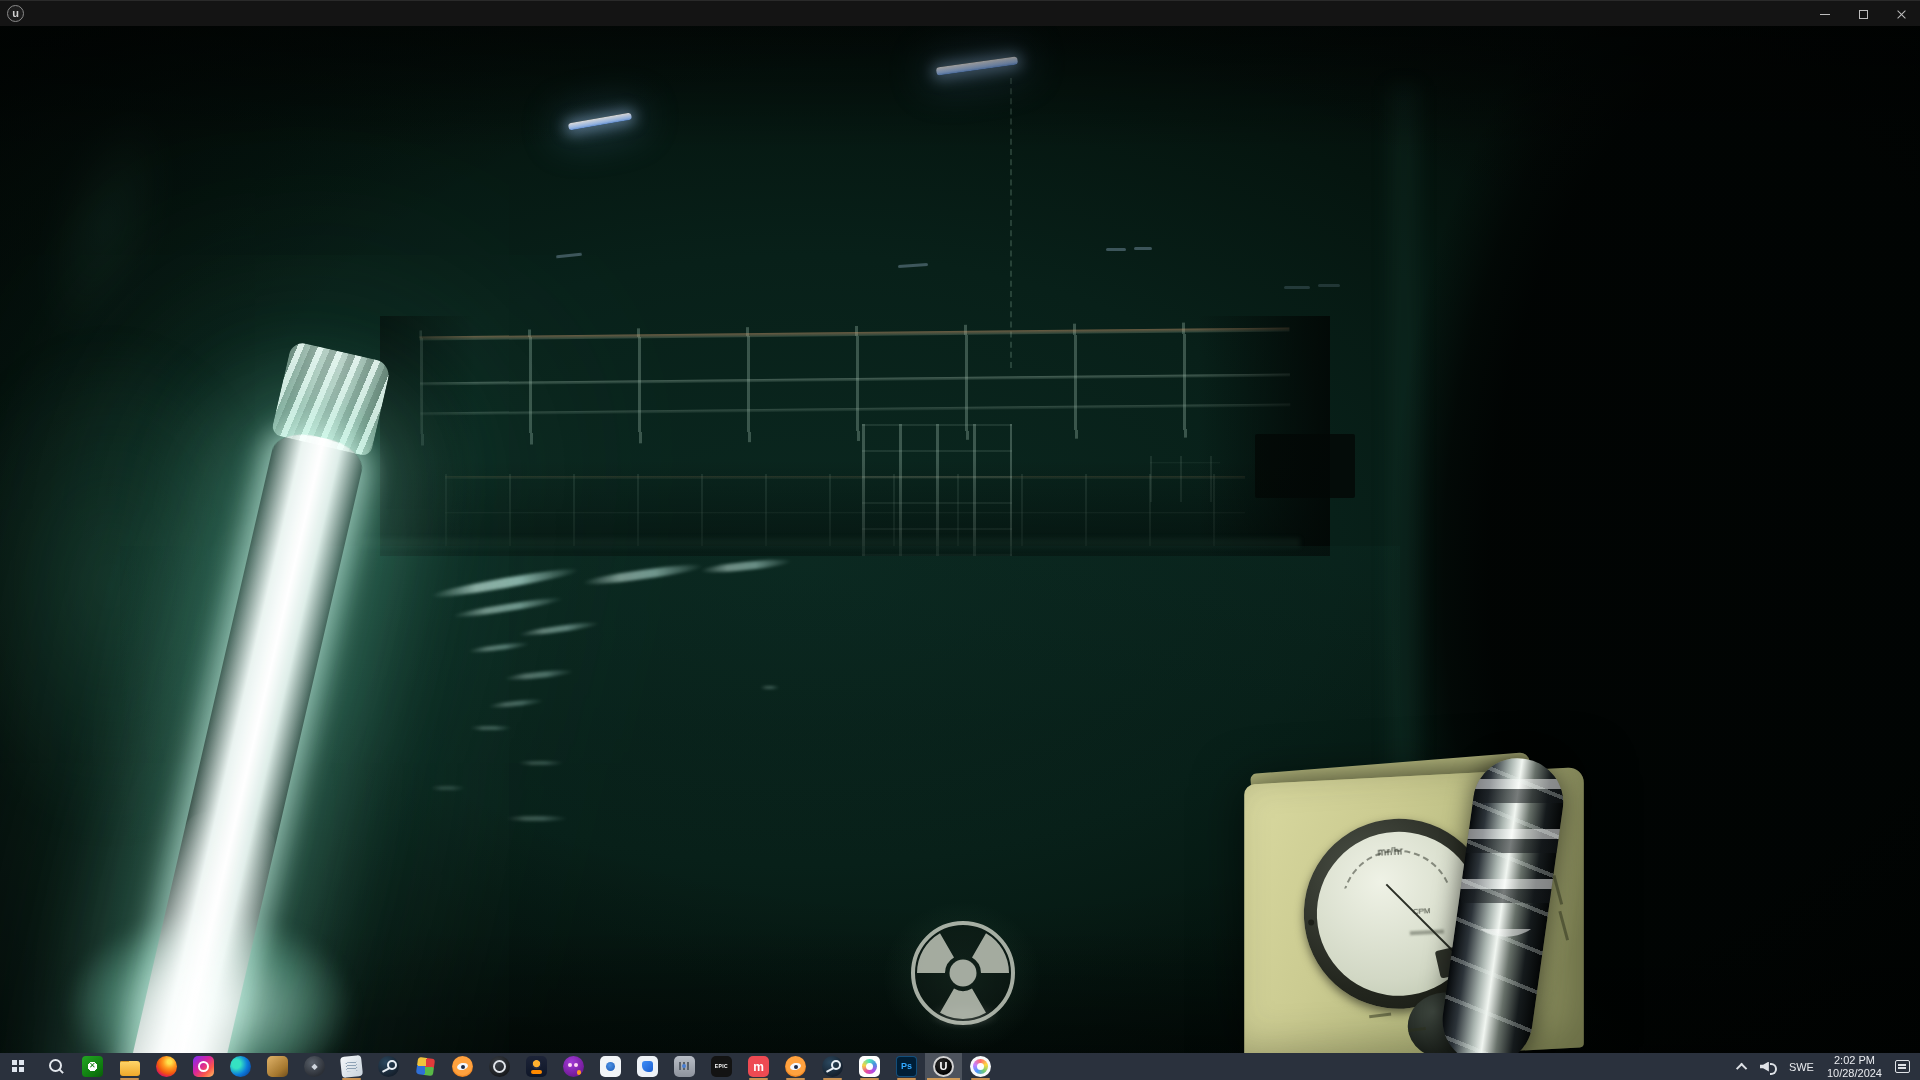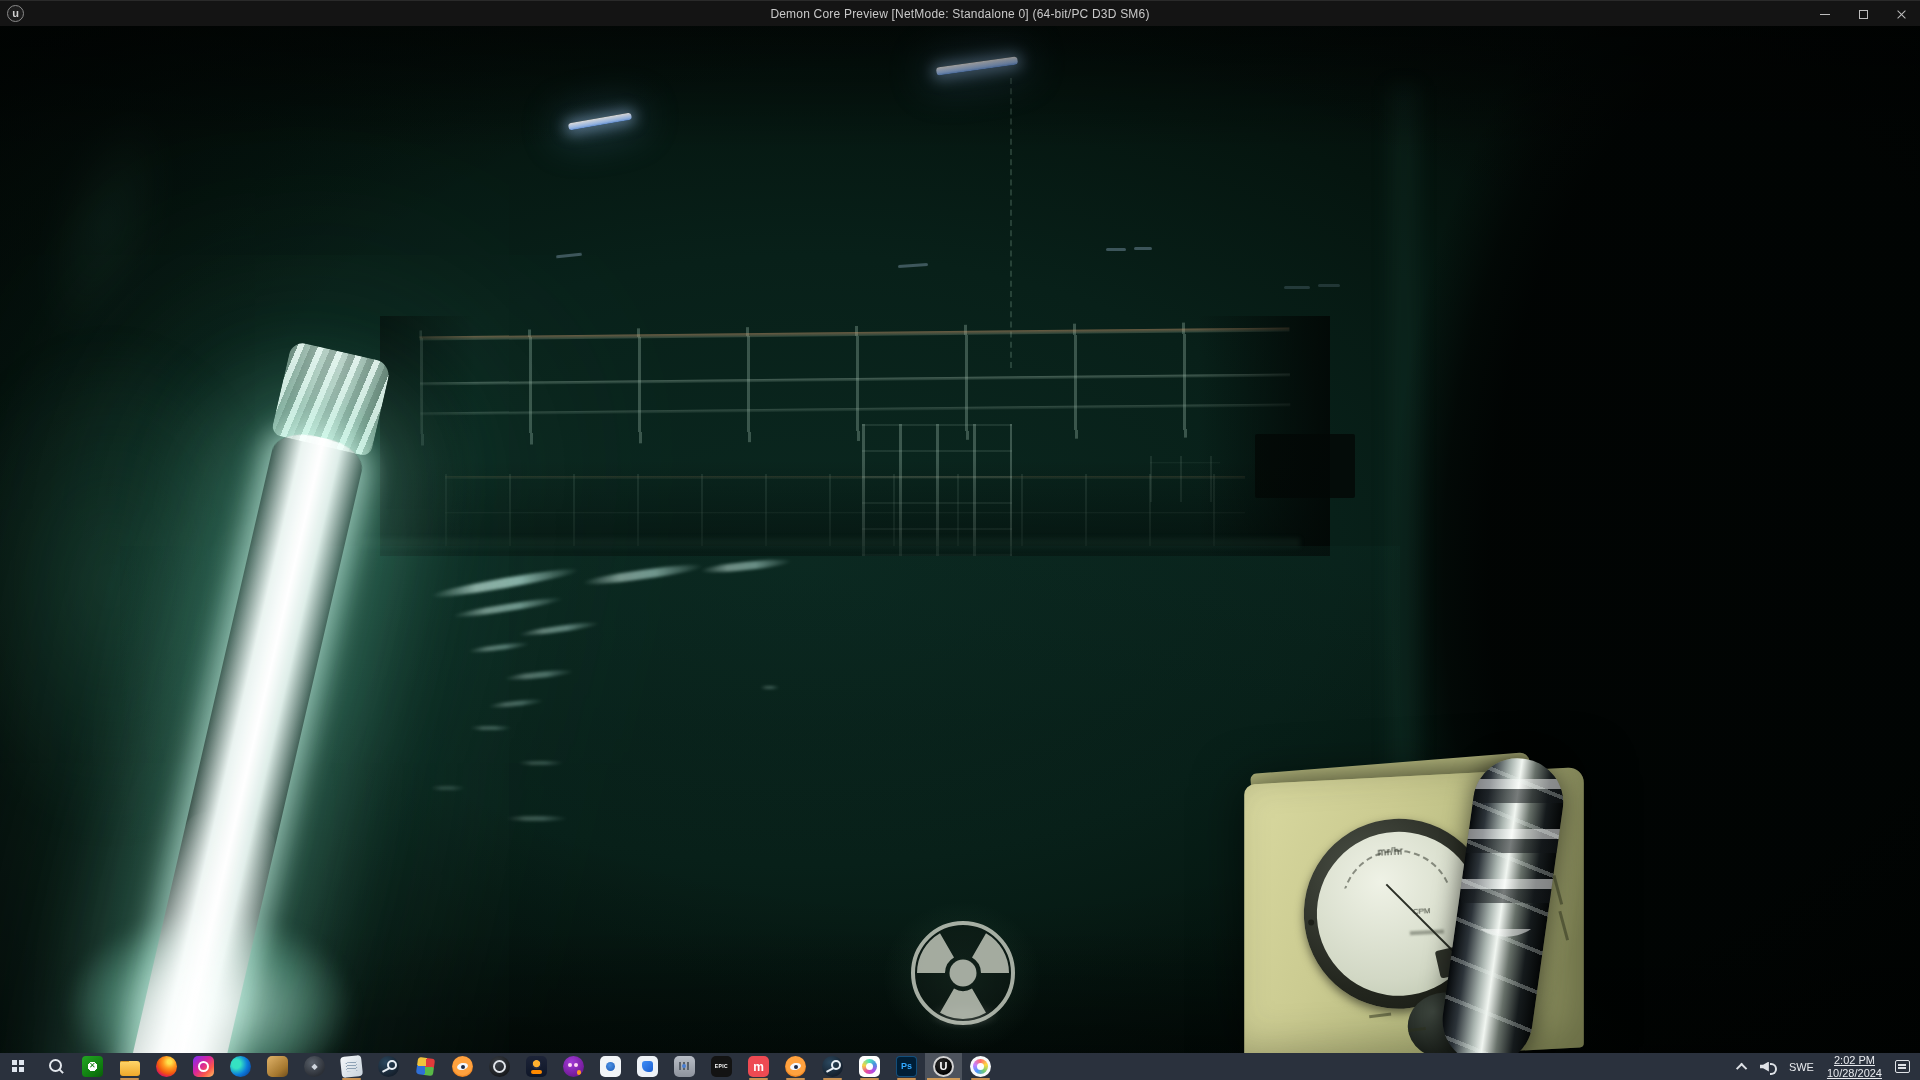--- a/index.html
+++ b/index.html
@@ -238,31 +238,30 @@
   #tray{position:absolute;right:0;top:0;height:27px;display:flex;align-items:center;gap:13px;
     padding:0 10px;color:#e9ebef;font-size:11px;}
   .tray-item{display:flex;align-items:center;justify-content:center;height:27px;cursor:pointer;}
   .chev{width:8px;height:8px;border-left:2px solid #dfe2e7;border-top:2px solid #dfe2e7;
     transform:rotate(45deg) translateY(2px);}
   .spk{position:relative;width:16px;height:14px;}
   .spk::before{content:"";position:absolute;left:0;top:2px;width:9px;height:10px;background:#dfe2e7;
     clip-path:polygon(0 32%,36% 32%,100% 0,100% 100%,36% 68%,0 68%);}
   .spk::after{content:"";position:absolute;left:10px;top:3px;width:5px;height:8px;border:2px solid #dfe2e7;
     border-left:none;border-radius:0 8px 8px 0;}
-  .clock{display:flex;flex-direction:column;align-items:center;line-height:1.15;font-size:11px;text-decoration:underline;}
+  .clock{display:flex;flex-direction:column;align-items:center;line-height:1.15;font-size:11px;}
   .notif{position:relative;width:15px;height:13px;border:1.5px solid #dfe2e7;border-radius:2px;}
   .notif::before{content:"";position:absolute;left:2px;top:3px;width:8px;height:1.5px;background:#dfe2e7;
     box-shadow:0 3px 0 #dfe2e7;}
 </style>
 </head>
 <body>
 
 <div id="titlebar">
   <div class="applogo">u</div>
-  <div class="title">Demon Core Preview [NetMode: Standalone 0]  (64-bit/PC D3D SM6)</div>
   <div id="wincontrols">
     <div class="winbtn">
         <span class="bar"></span>
       </div>
     <div class="winbtn">
         <span class="sq"></span>
       </div>
     <div class="winbtn">
         <span class="x1"></span>
       </div>

